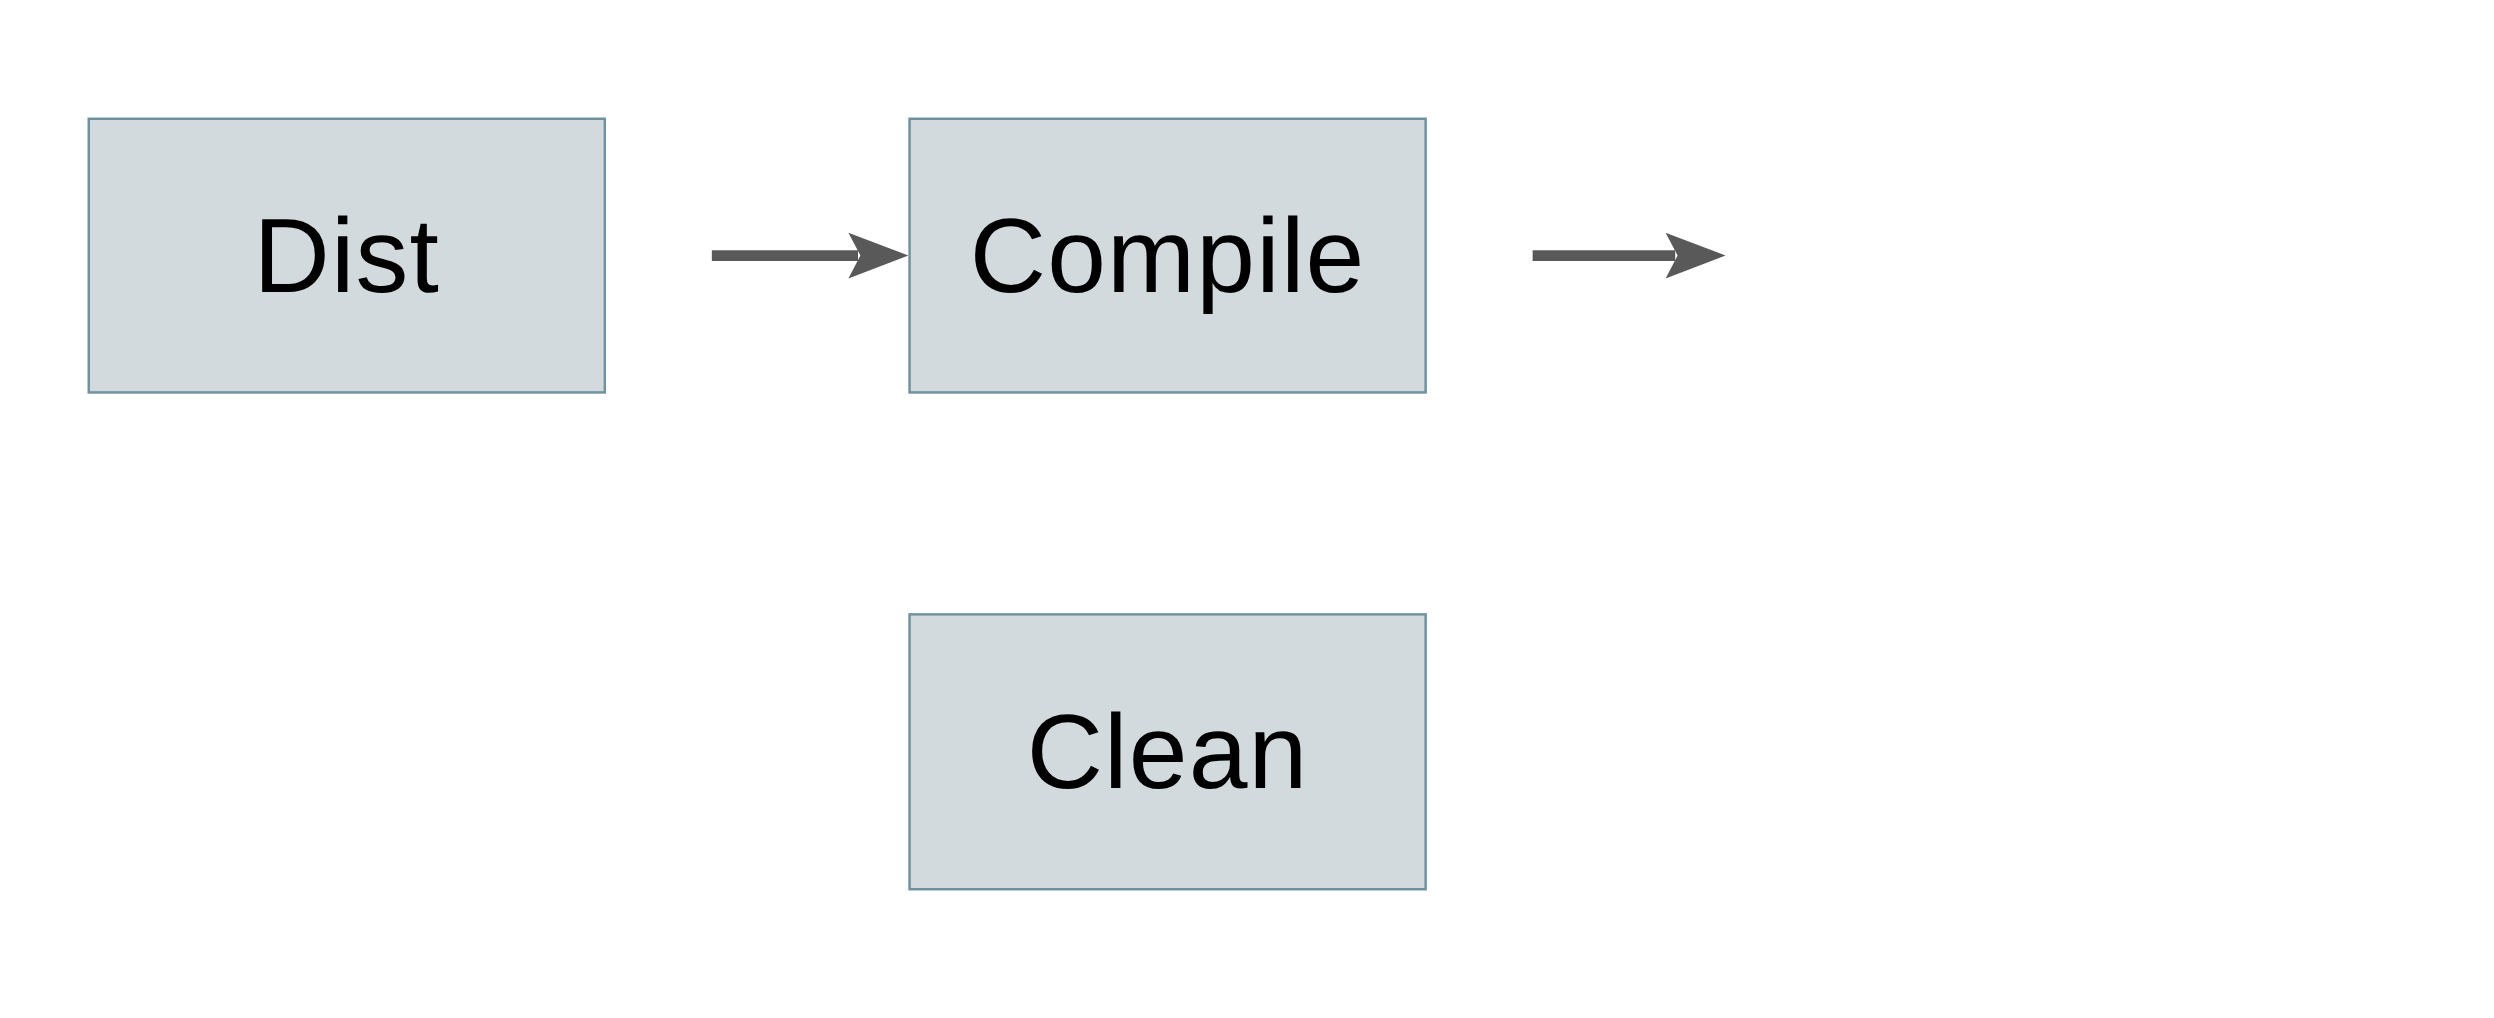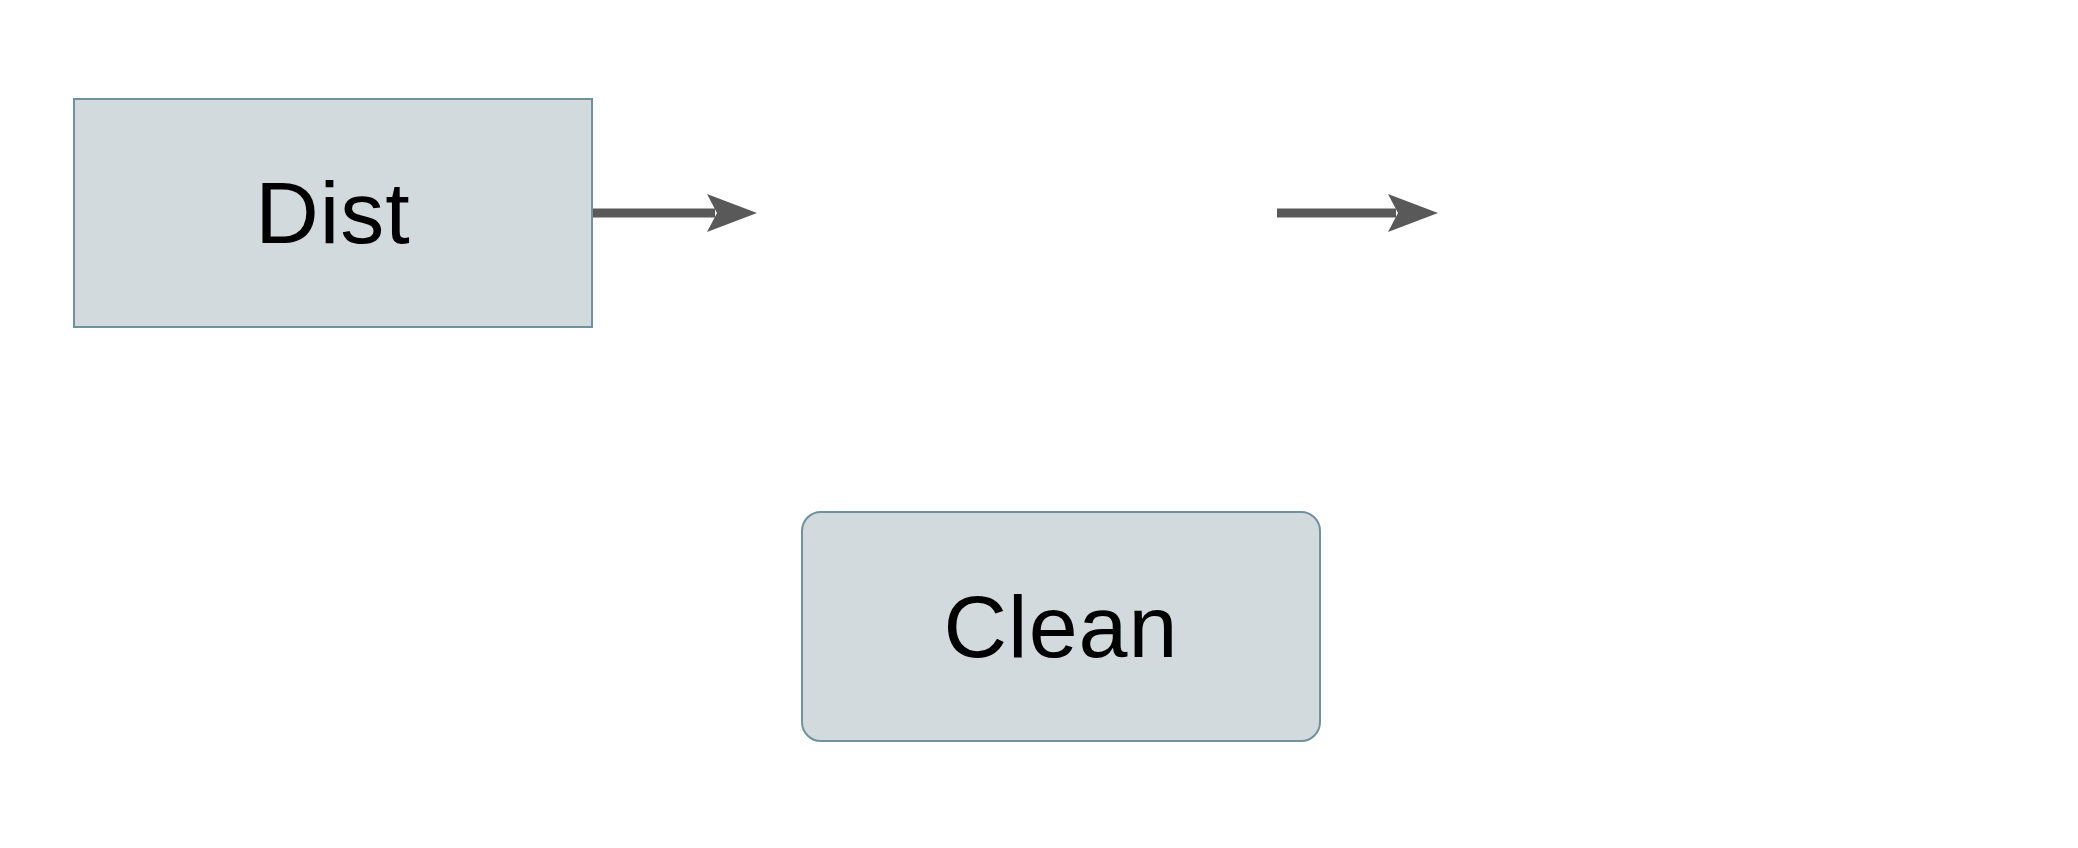--- a/index.html
+++ b/index.html
@@ -13,57 +13,60 @@
   body{
     width:2078px;height:848px;
     background:var(--background);
     font-family:"Liberation Sans","DejaVu Sans",sans-serif;
     position:relative;
     overflow:hidden;
   }
   .canvas{position:absolute;inset:0;}
   .node{
     position:absolute;
-    width:520px;height:230px;
+    width:432px;height:230px;
     background:var(--node-fill);
     border:2px solid var(--node-border);
     box-sizing:border-box;
     display:flex;align-items:center;justify-content:center;
   }
   .node-label{
     font-size:88px;
     line-height:1;
     color:var(--text);
     letter-spacing:1px;
     user-select:none;
   }
   #node-dist   {left:73px;  top:98px;}
   #node-compile{left:757px; top:98px;}
   #node-init   {left:1438px;top:98px;}
-  #node-clean  {left:801px; top:511px;height:231px;border-radius:20px;}
+  #node-clean  {left:757px; top:511px;height:231px;}
   .arrow{position:absolute;top:189px;height:48px;}
   #arrow-1{left:593px; width:164px;}
   #arrow-2{left:1277px;width:161px;}
   .arrow-shaft{stroke:var(--arrow);stroke-width:9;}
   .arrow-head{fill:var(--arrow);}
 </style>
 </head>
 <body>
 
 <div class="canvas">
 
   <div class="node" id="node-dist">
     <span class="node-label">Dist</span>
   </div>
 
   <svg class="arrow" id="arrow-1" viewBox="0 0 164 48" xmlns="http://www.w3.org/2000/svg">
     <line class="arrow-shaft" x1="0" y1="24" x2="122" y2="24"></line>
     <path class="arrow-head" d="M164,24 L114,5 L124,24 L114,43 Z"></path>
   </svg>
 
+  <div class="node" id="node-compile">
+    <span class="node-label">Compile</span>
+  </div>
 
   <svg class="arrow" id="arrow-2" viewBox="0 0 161 48" xmlns="http://www.w3.org/2000/svg">
     <line class="arrow-shaft" x1="0" y1="24" x2="119" y2="24"></line>
     <path class="arrow-head" d="M161,24 L111,5 L121,24 L111,43 Z"></path>
   </svg>
 
 
   <div class="node" id="node-clean">
     <span class="node-label">Clean</span>
   </div>

